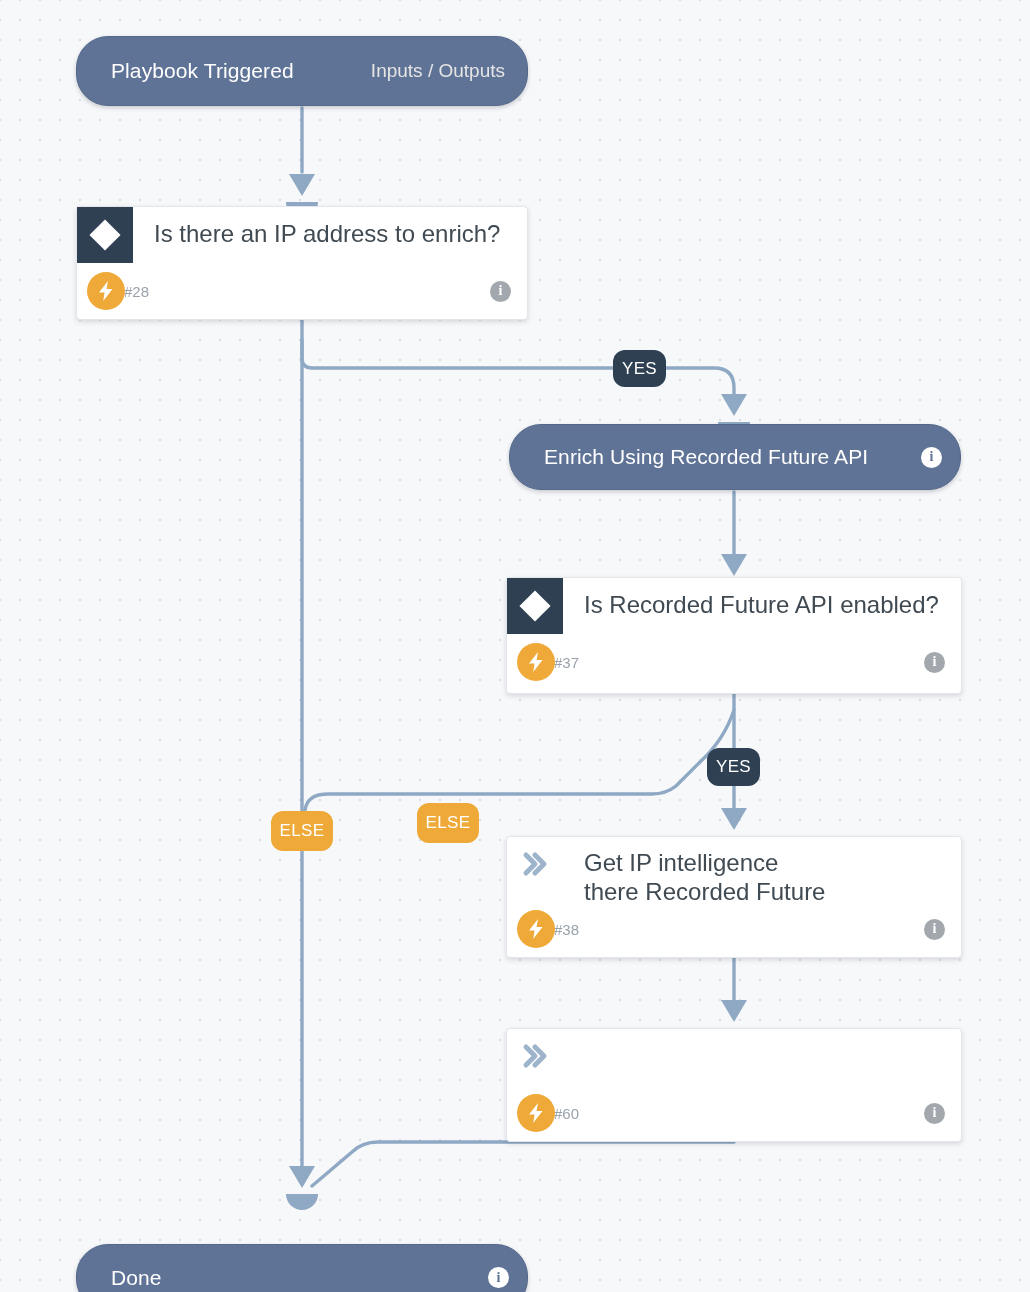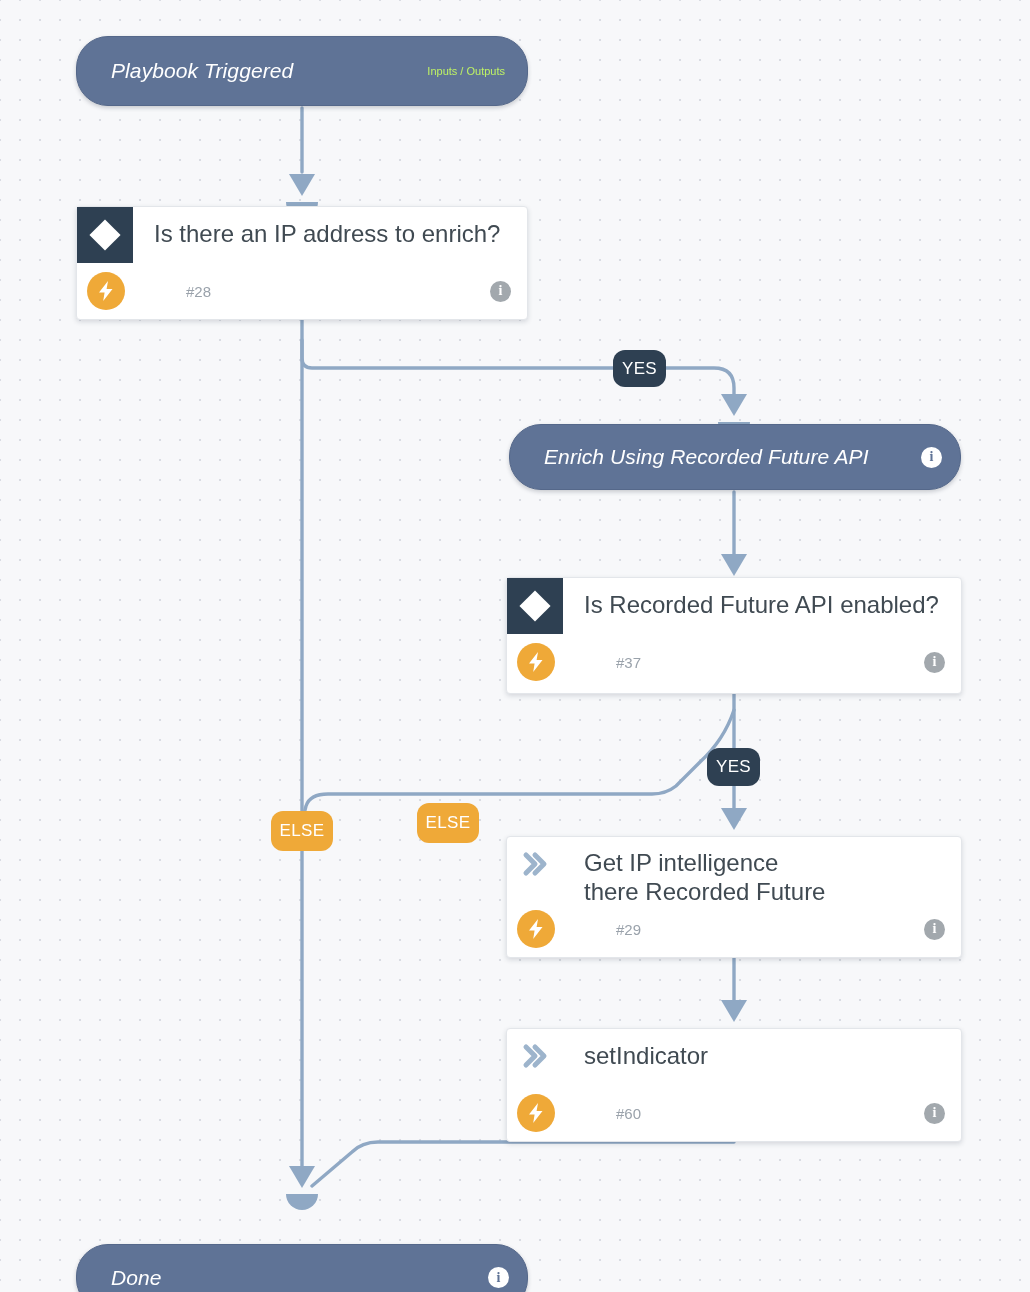--- a/index.html
+++ b/index.html
@@ -37,26 +37,25 @@
     display: flex;
     align-items: center;
     box-sizing: border-box;
     padding: 0 22px 0 34px;
   }
   .pill-title {
     color: #ffffff;
     font-size: 21px;
     letter-spacing: .1px;
     white-space: nowrap;
-    font-style: italic;
   }
   .pill-sub {
     margin-left: auto;
-    color: #bef264;
-    font-size: 11px;
+    color: #e5e5e5;
+    font-size: 19px;
     white-space: nowrap;
   }
   .pill .info-white { margin-left: auto; }
 
   
   .card {
     position: absolute;
     background: #ffffff;
     border: 1px solid #e3e6ea;
     border-radius: 4px;
@@ -100,21 +99,21 @@
     line-height: 29px;
     padding: 12px 16px 0 21px;
     flex: 1 1 auto;
   }
   .card-title.two-line { padding-top: 11px; }
   .card-foot {
     position: relative;
     display: flex;
     align-items: center;
     height: 52px;
-    padding-left: 109px;
+    padding-left: 47px;
     padding-right: 16px;
   }
   .card-id {
     font-size: 15px;
     color: #9aa2ab;
   }
   .bolt {
     position: absolute;
     left: 10px;
     width: 38px;
@@ -292,34 +291,33 @@
         </svg>
       </div>
       <div class="card-title two-line" style="max-width:250px;">Get IP intelligence there Recorded Future</div>
     </div>
     <div class="card-foot" style="height:46px;">
       <div class="bolt">
         <svg width="18" height="22" viewBox="0 0 18 22" xmlns="http://www.w3.org/2000/svg">
           <path d="M11 1 L2 12.5 L7.6 12.5 L6.2 21 L15.5 9 L9.6 9 Z" fill="#ffffff"></path>
         </svg>
       </div>
-      <span class="card-id">#29</span>
+      <span class="card-id">#38</span>
       <span class="info-gray">i</span>
     </div>
   </div>
 
   <div class="card" style="left:506px; top:1028px; width:456px; height:114px;">
     <div class="card-head">
       <div class="card-type-chevron">
         <svg width="26" height="26" viewBox="0 0 26 26" xmlns="http://www.w3.org/2000/svg">
           <path d="M4 4 L13 13 L4 22" stroke="#9db4cc" stroke-width="5" fill="none" stroke-linecap="round" stroke-linejoin="round"></path>
           <path d="M13 4 L22 13 L13 22" stroke="#9db4cc" stroke-width="5" fill="none" stroke-linecap="round" stroke-linejoin="round"></path>
         </svg>
       </div>
-      <div class="card-title">setIndicator</div>
     </div>
     <div class="card-foot">
       <div class="bolt">
         <svg width="18" height="22" viewBox="0 0 18 22" xmlns="http://www.w3.org/2000/svg">
           <path d="M11 1 L2 12.5 L7.6 12.5 L6.2 21 L15.5 9 L9.6 9 Z" fill="#ffffff"></path>
         </svg>
       </div>
       <span class="card-id">#60</span>
       <span class="info-gray">i</span>
     </div>

